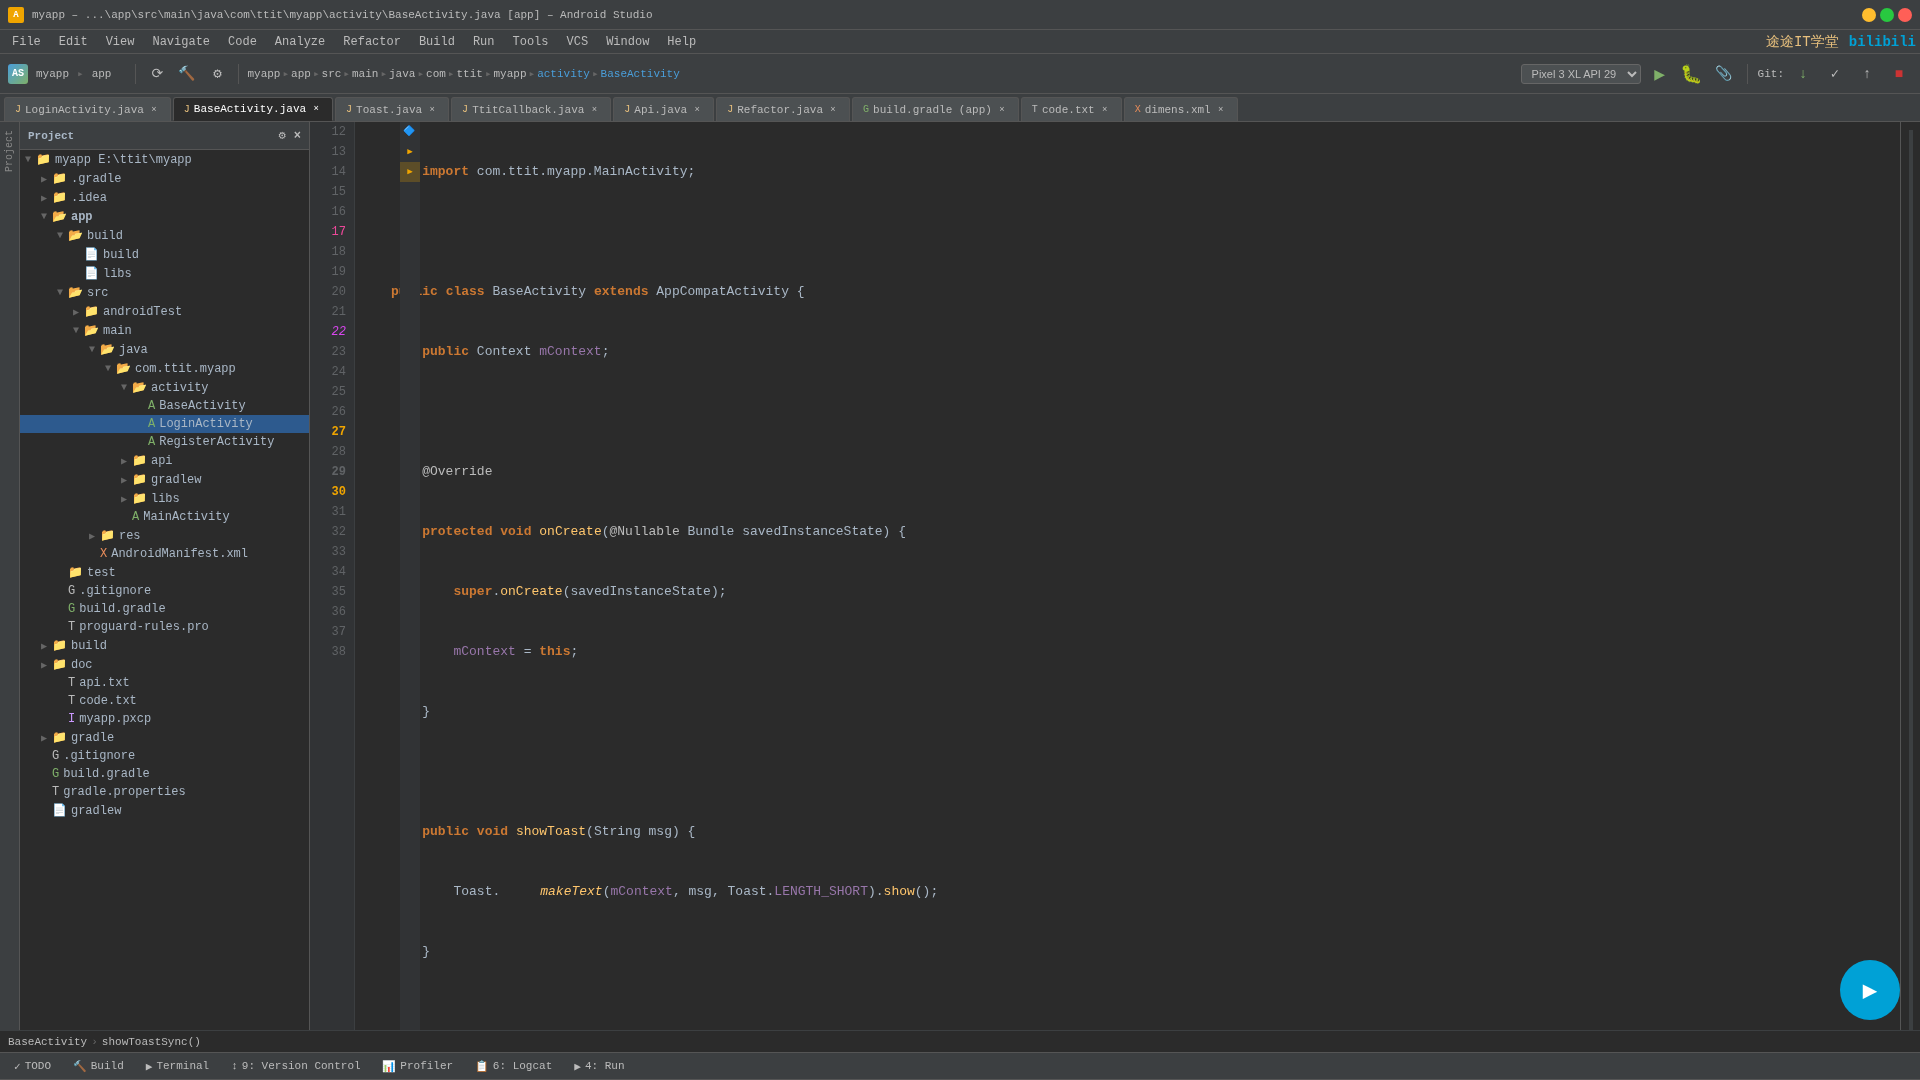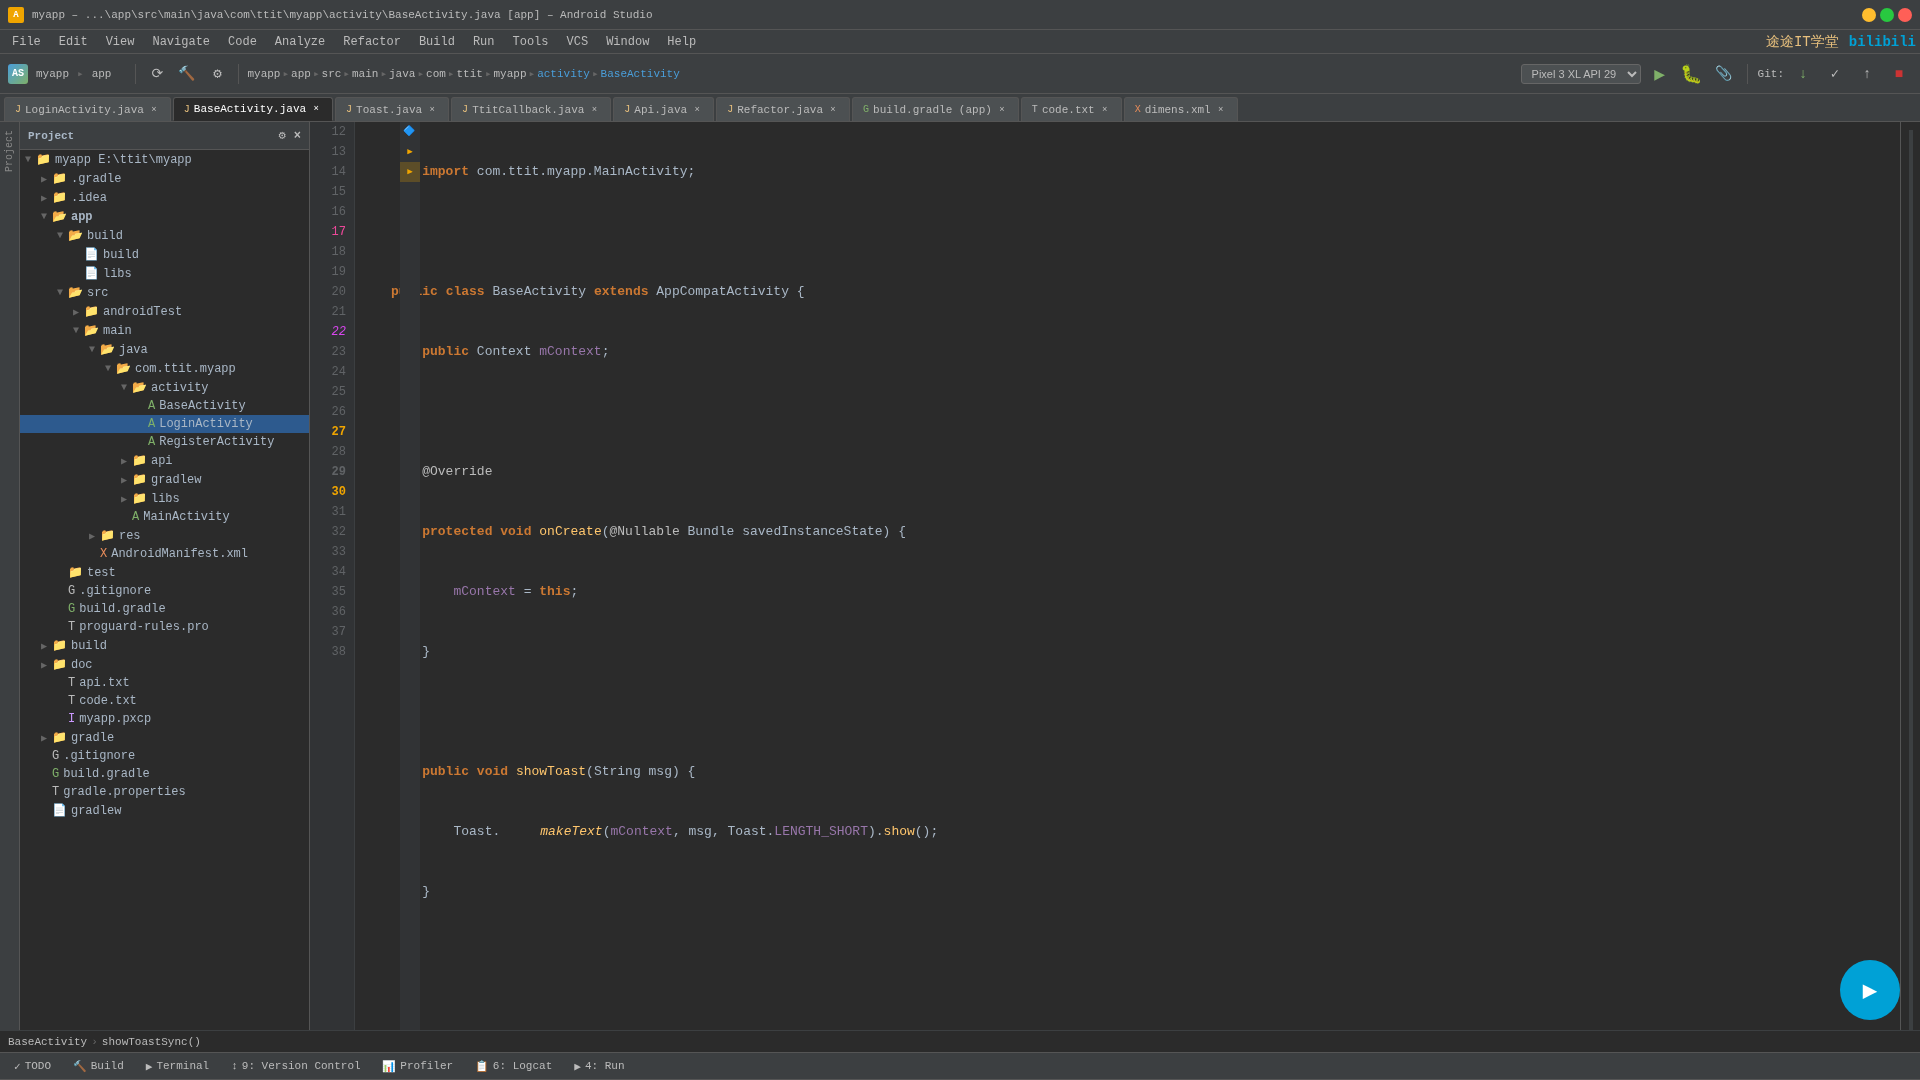--- a/index.html
+++ b/index.html
@@ -775,20 +775,21 @@
       </div>
 
       <div id="code-content">
         <span class="code-line">    <span class="kw">import</span> <span class="type">com.ttit.myapp.MainActivity</span>;</span>
         <span class="code-line">&nbsp;</span>
         <span class="code-line"><span class="kw">public</span> <span class="kw">class</span> <span class="class-name">BaseActivity</span> <span class="kw">extends</span> <span class="class-name">AppCompatActivity</span> {</span>
         <span class="code-line">    <span class="kw">public</span> <span class="class-name">Context</span> <span class="field">mContext</span>;</span>
         <span class="code-line">&nbsp;</span>
         <span class="code-line">    <span class="annot">@Override</span></span>
         <span class="code-line">    <span class="kw">protected</span> <span class="kw">void</span> <span class="fn">onCreate</span>(<span class="annot">@Nullable</span> <span class="class-name">Bundle</span> <span class="param">savedInstanceState</span>) {</span>
+        <span class="code-line">        <span class="kw">super</span>.<span class="fn">onCreate</span>(<span class="param">savedInstanceState</span>);</span>
         <span class="code-line">        <span class="field">mContext</span> = <span class="kw">this</span>;</span>
         <span class="code-line">    }</span>
         <span class="code-line">&nbsp;</span>
         <span class="code-line">    <span class="kw">public</span> <span class="kw">void</span> <span class="fn">showToast</span>(<span class="class-name">String</span> <span class="param">msg</span>) {</span>
         <span class="code-line">        <span class="class-name">Toast</span>.<span class="fn-italic">makeText</span>(<span class="field">mContext</span>, <span class="param">msg</span>, <span class="class-name">Toast</span>.<span class="field">LENGTH_SHORT</span>).<span class="fn">show</span>();</span>
         <span class="code-line">    }</span>
         <span class="code-line">&nbsp;</span>
         
         
         

